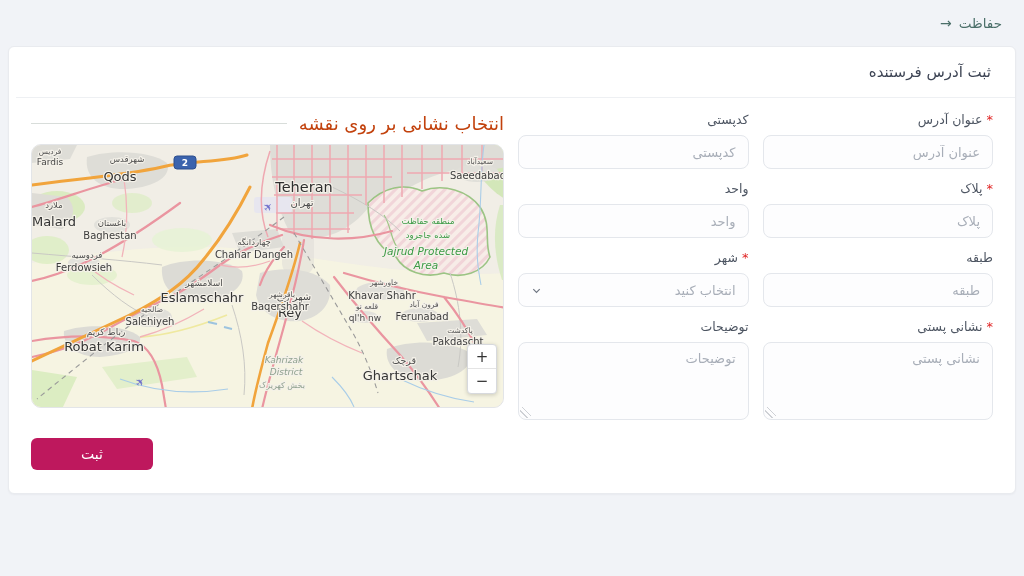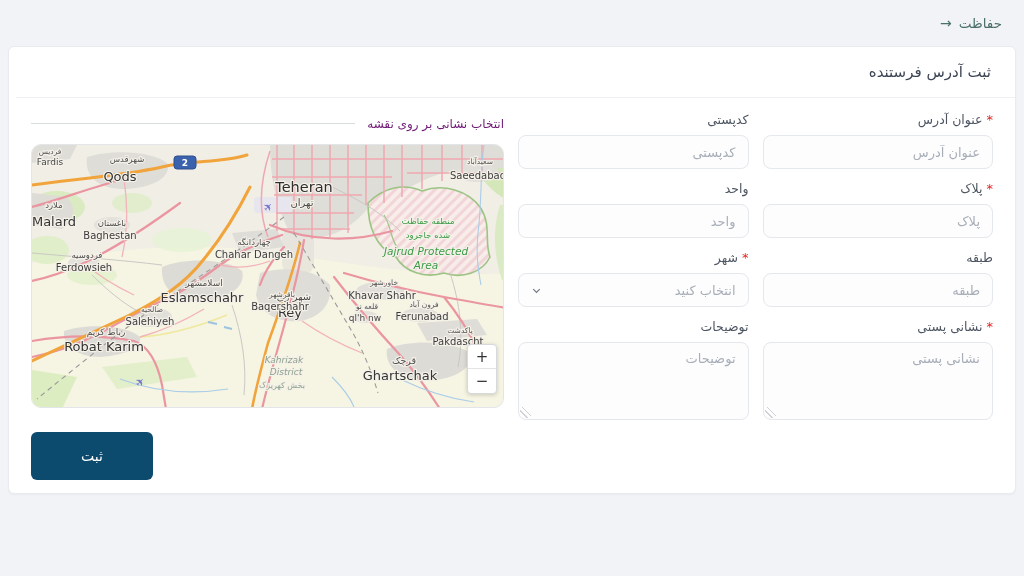--- a/index.html
+++ b/index.html
@@ -40,38 +40,38 @@
   .ta-wrap { position:relative; }
   textarea { height:78px; padding:8px 12px; resize:none; display:block; }
   .resize-handle {
     position:absolute; left:2px; bottom:2px; width:11px; height:11px; opacity:.85; pointer-events:none;
     background:linear-gradient(45deg, transparent 30%, #c6c9ce 30%, #c6c9ce 37%, transparent 37%, transparent 55%, #c6c9ce 55%, #c6c9ce 62%, transparent 62%);
   }
 
   
   .map-col { flex:1; display:flex; flex-direction:column; }
   .legend-row { display:flex; align-items:center; gap:12px; margin:3px 0 10px 0; height:21px; }
-  .legend-text { color:#701a75; font-size:12px; white-space:nowrap; }
+  .legend-text { color:#c2410c; font-size:18px; white-space:nowrap; }
   .legend-line { flex:1; height:1px; background:#d8ddda; }
   .map-box {
     position:relative; height:264px; border-radius:10px; overflow:hidden;
     border:1px solid #e3e5e8; direction:ltr; background:#f1eee6;
   }
   .map-box svg { position:absolute; inset:0; display:block; }
   .zoom-ctl {
     position:absolute; right:6px; bottom:13px; width:30px; background:#fff;
     border:1px solid #d7d9dd; border-radius:4px; box-shadow:0 1px 4px rgba(0,0,0,.18); overflow:hidden;
   }
   .zbtn { height:24px; display:flex; align-items:center; justify-content:center; font-size:15px; color:#333; cursor:pointer; user-select:none; }
   .zbtn:first-child { border-bottom:1px solid #e4e4e4; }
 
   
   .card-footer { margin-top:auto; padding:0 22px 23px 22px; display:flex; justify-content:flex-end; }
   .submit-btn {
-    width:122px; height:48px; background:#0c4a6e; color:#fff; border:none; border-radius:6px;
+    width:122px; height:32px; background:#be185d; color:#fff; border:none; border-radius:6px;
     font-size:14px; font-family:inherit; cursor:pointer;
   }
 
   
   .mlbl { paint-order:stroke; stroke:#f4f1e9; stroke-width:2.4px; stroke-linejoin:round; font-family:"DejaVu Sans",sans-serif; }
   .lbl-fa  { font-size:8.5px; fill:#4e4e4e; }
   .lbl-fa-sm { font-size:7.5px; fill:#565656; }
   .lbl-en  { font-size:10px; fill:#3c3c3c; }
   .lbl-en-sm { font-size:9px; fill:#464646; }
   .lbl-big { font-size:13px; fill:#343434; }

